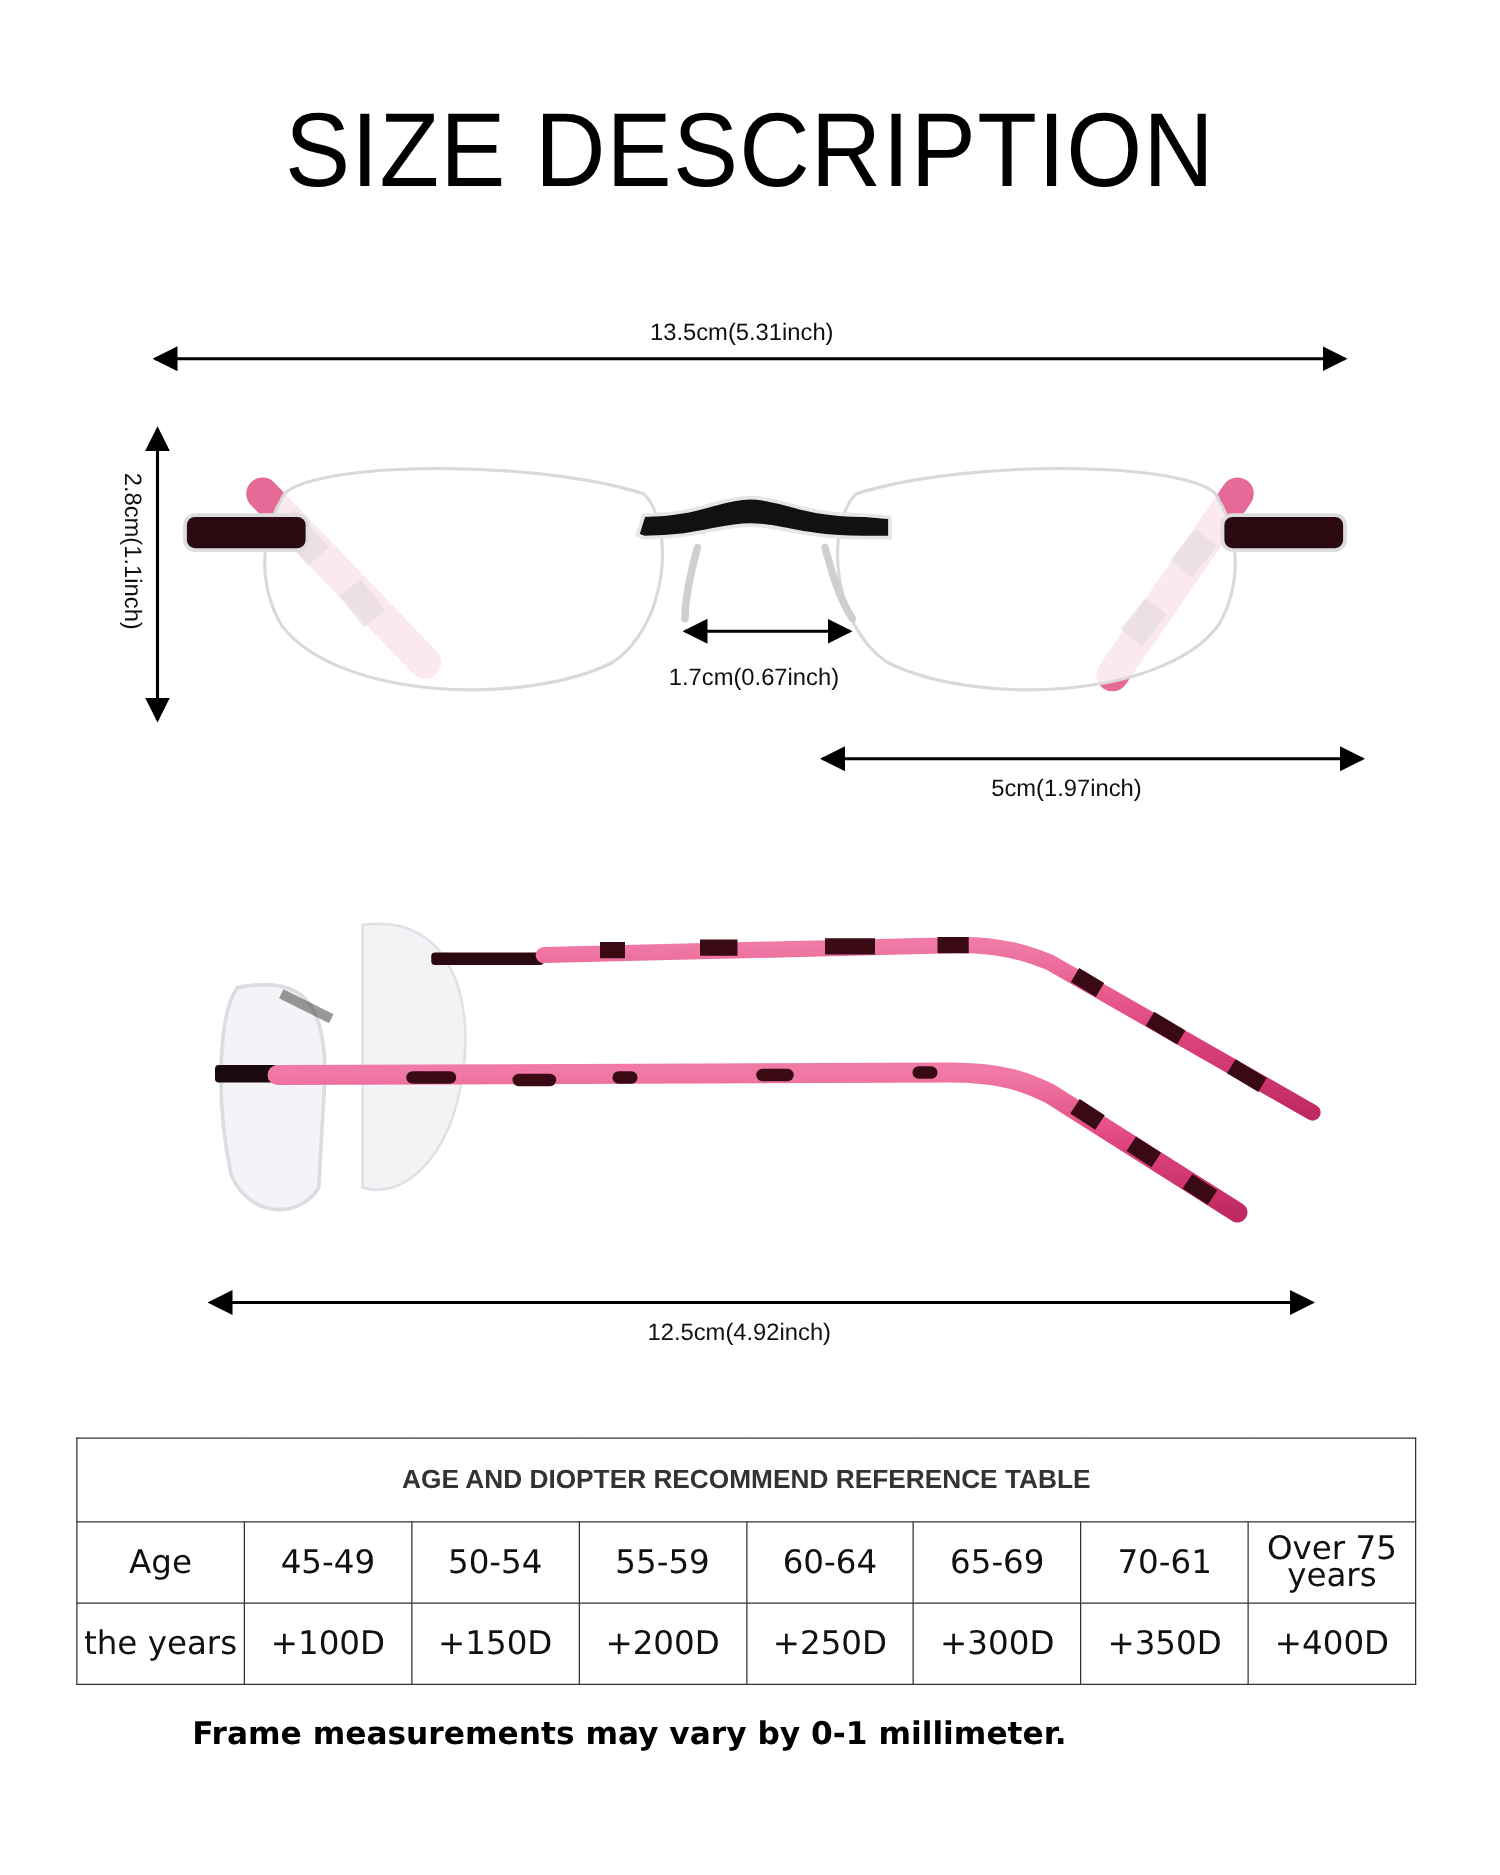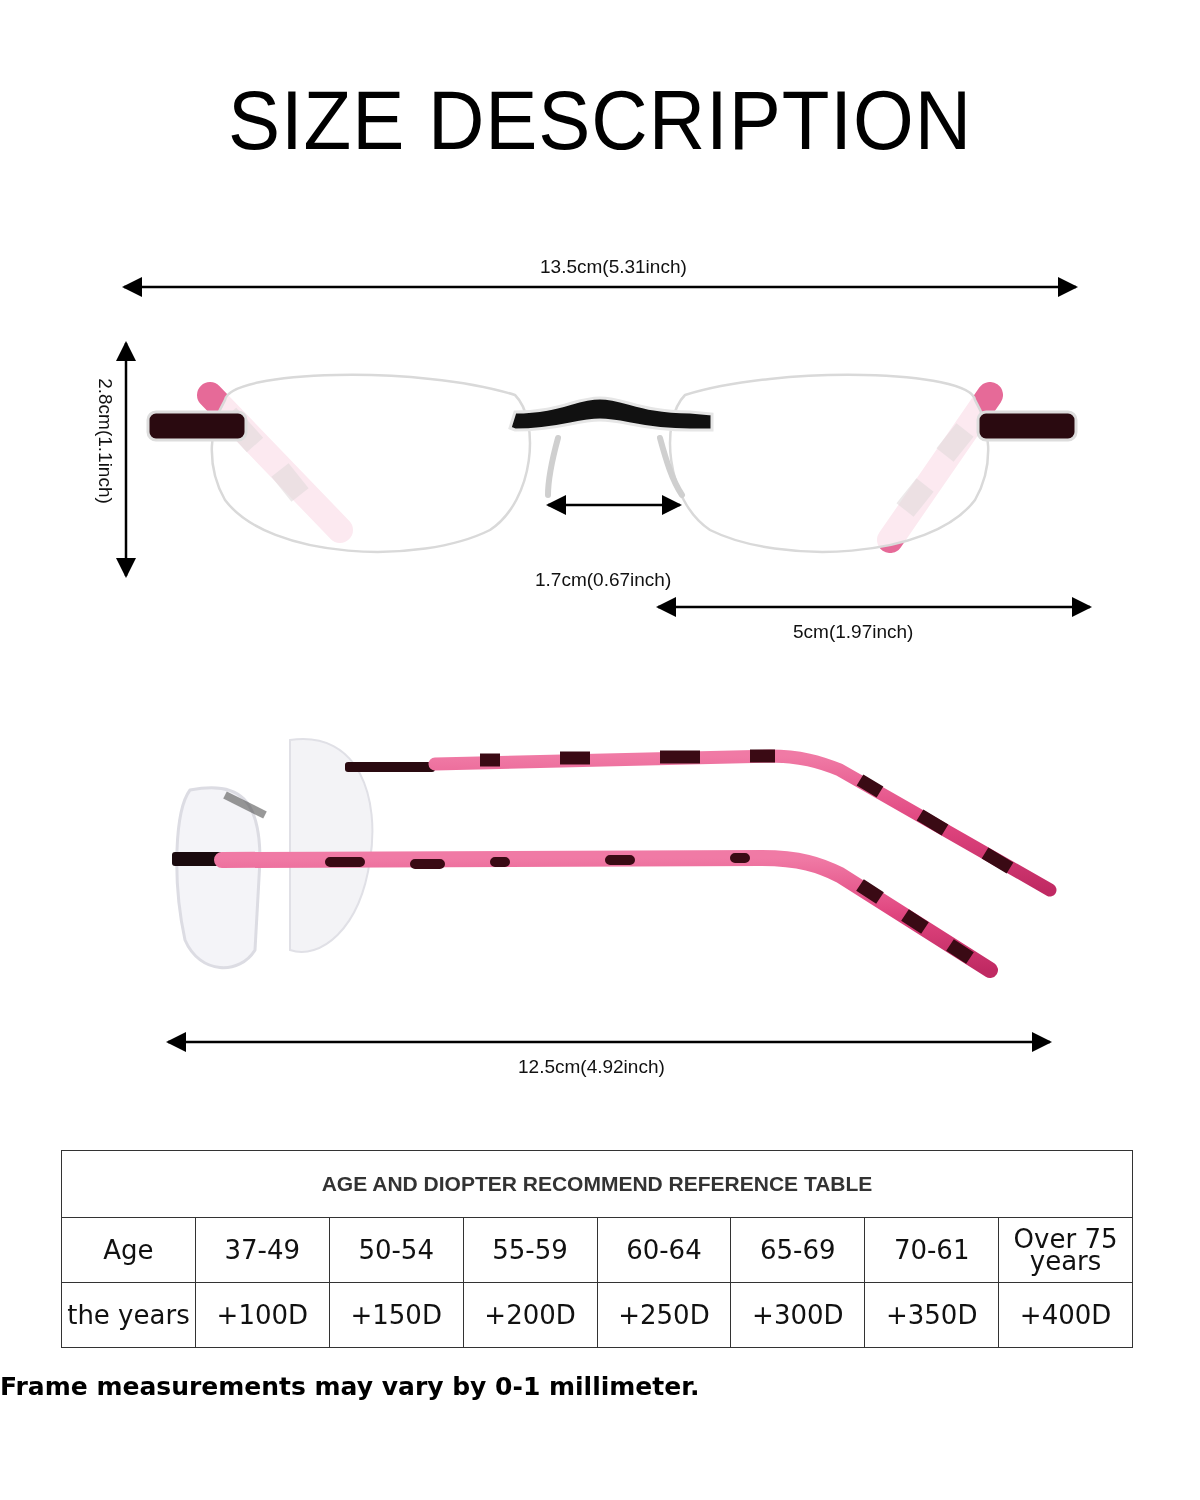--- a/index.html
+++ b/index.html
@@ -13,21 +13,21 @@
   svg.art { position: absolute; left: 0; top: 0; }
   table.ref { position: absolute; left: 61px; top: 1150px; width: 1072px;
               border-collapse: collapse; table-layout: fixed; }
   table.ref td { border: 1.5px solid #333; text-align: center; vertical-align: middle;
                  font-family: "DejaVu Sans", sans-serif; font-size: 26px; color: #111;
                  height: 64px; padding: 0; }
   table.ref td.hdr { height: 66px; font-family: "Liberation Sans", sans-serif;
                      font-weight: bold; font-size: 21px; color: #333; }
   table.ref td.rowlabel { width: 146px; }
   table.ref td.wrap { line-height: 22px; }
-  .note { left: 0; width: 1007px; top: 1372px; text-align: left;
+  .note { left: 0; width: 1007px; top: 1372px; text-align: center;
           font-family: "DejaVu Sans", sans-serif; font-weight: bold; font-size: 25px; color: #000; }
 </style>
 </head>
 <body>
 
 <div class="abs title">SIZE DESCRIPTION</div>
 
 <svg class="art" width="1200" height="1130" viewBox="0 0 1200 1130">
   <defs>
     <marker id="ah" viewBox="0 0 10 10" refX="9" refY="5" markerWidth="8" markerHeight="8" orient="auto-start-reverse">
@@ -90,34 +90,34 @@
     <path d="M222,860 L760,858 C800,858 820,865 840,875 L990,970" stroke="url(#tg)" stroke-width="16" fill="none" stroke-linecap="round"></path>
     <path d="M330,862 L360,862 M415,864 L440,864 M495,862 L505,862 M610,860 L630,860 M735,858 L745,858" stroke="#3a0a14" stroke-width="10" stroke-linecap="round"></path>
     <path d="M860,885 L880,898 M905,915 L925,928 M950,945 L970,958" stroke="#3a0a14" stroke-width="14"></path>
   </g>
 
   <g>
     <line x1="168" y1="1042" x2="1050" y2="1042" stroke="#000" stroke-width="2.5" marker-start="url(#ah)" marker-end="url(#ah)"></line>
   </g>
 </svg>
 
-<div class="abs dim-label" style="left:540px; top:256px;">13.5cm(5.31inch)</div>
+<div class="abs dim-label" style="left:520px; top:256px;">13.5cm(5.31inch)</div>
 <div class="abs dim-label" style="left:20px; top:430px; width:170px; text-align:center; transform: rotate(90deg);">2.8cm(1.1inch)</div>
-<div class="abs dim-label" style="left:535px; top:532px;margin-top:37px;">1.7cm(0.67inch)</div>
+<div class="abs dim-label" style="left:535px; top:532px;">1.7cm(0.67inch)</div>
 <div class="abs dim-label" style="left:793px; top:621px;text-align:right;">5cm(1.97inch)</div>
 <div class="abs dim-label" style="left:518px; top:1056px;">12.5cm(4.92inch)</div>
 
 <table class="ref">
   <tbody>
       <tr>
     <td class="hdr" colspan="8">AGE AND DIOPTER RECOMMEND REFERENCE TABLE</td>
   </tr>
   <tr>
     <td class="rowlabel">Age</td>
-    <td>37-49</td>
+    <td>45-49</td>
     <td>50-54</td>
     <td>55-59</td>
     <td>60-64</td>
     <td>65-69</td>
     <td>70-61</td>
     <td class="wrap" style="padding:0 14px;">Over 75 years</td>
   </tr>
   <tr>
     <td class="rowlabel">the years</td>
     <td>+100D</td>

